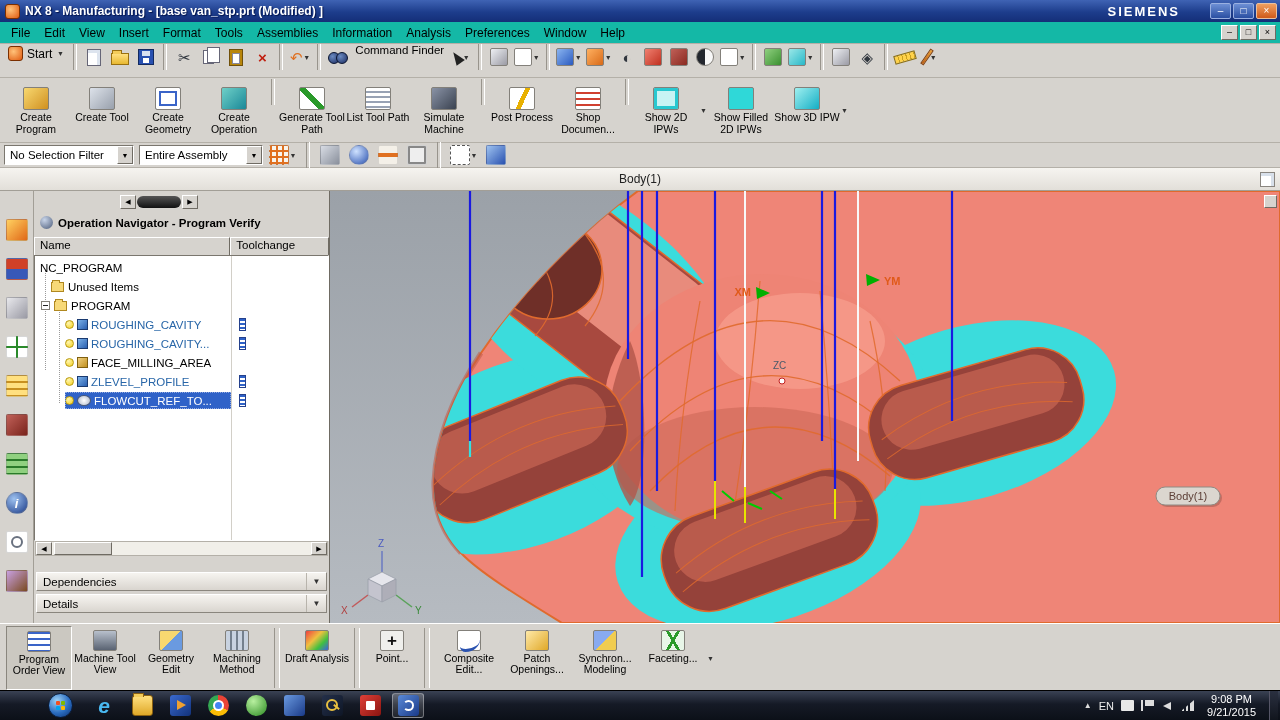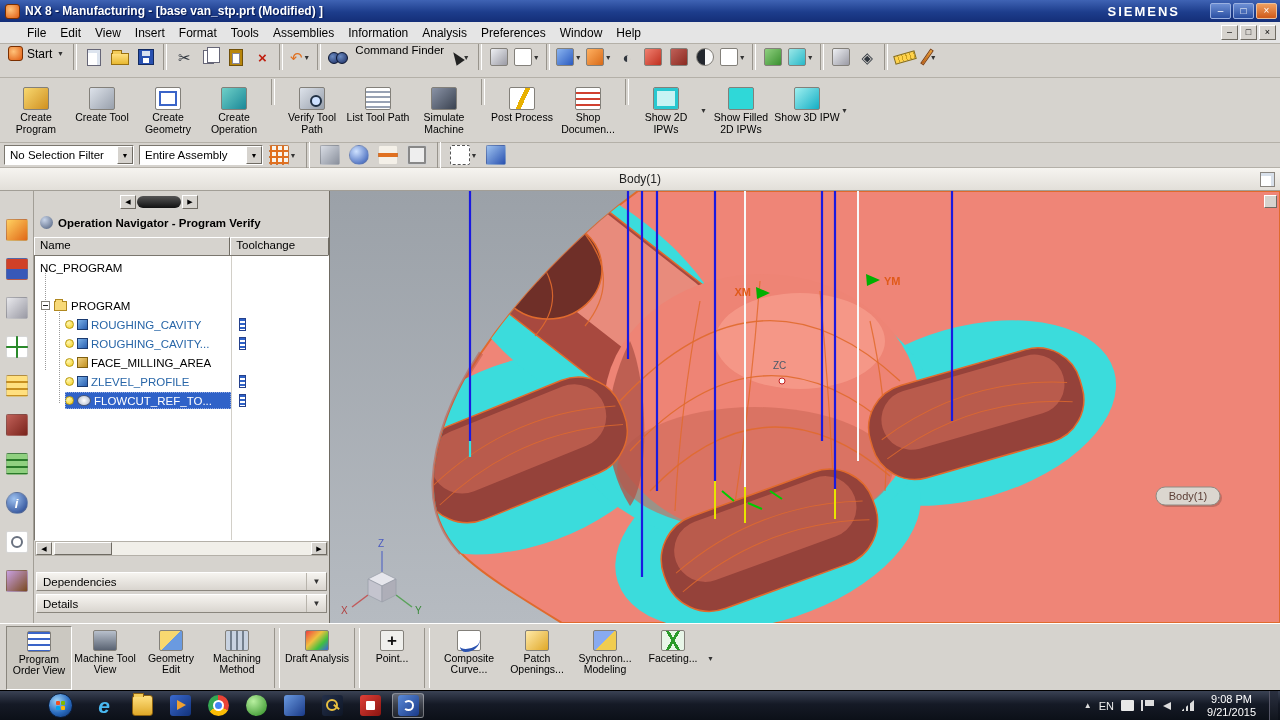--- a/index.html
+++ b/index.html
@@ -13,21 +13,21 @@
 .tb-appicon{width:15px;height:15px;margin:0 5px 0 2px;border-radius:3px;border:1px solid #7a2f00;flex:none;
  background:radial-gradient(circle at 35% 35%,#ffc27a,#e05a10)}
 .tb-title{font-weight:bold;font-size:12px;text-shadow:1px 1px 1px #00124a;flex:1;white-space:nowrap;overflow:hidden}
 .tb-brand{font-weight:bold;letter-spacing:2px;margin-right:30px;font-size:13px}
 .tb-btns{display:flex;gap:2px}
 .tb-btn{width:21px;height:16px;display:flex;align-items:center;justify-content:center;font-size:10px;line-height:1;color:#fff;
  border:1px solid #9ab0e0;border-radius:2px;background:linear-gradient(#6d8fd4,#2a4fa2)}
 .tb-btn.close{background:linear-gradient(#f0a060,#cf5a1a);border-color:#e8c0a0}
 
 
-.menubar{position:absolute;top:22px;left:0;right:0;height:22px;background:#e5e5e5;border-bottom:1px solid #b4b0a8;display:flex;align-items:center;padding-left:20px}
+.menubar{position:absolute;top:22px;left:0;right:0;height:22px;background:#14b8a6;border-bottom:1px solid #b4b0a8;display:flex;align-items:center;padding-left:4px}
 .menu-item{padding:3px 7px;font-size:12px}
 .mdi-btns{margin-left:auto;display:flex;gap:2px;padding-right:4px}
 .mdi-btn{width:17px;height:15px;background:#d6d3ce;border:1px solid;border-color:#fff #6f6b63 #6f6b63 #fff;font-size:9px;line-height:1;display:flex;align-items:center;justify-content:center}
 
 
 .toolbar1{position:absolute;top:44px;left:0;right:0;height:34px;background:#d6d3ce;border-bottom:1px solid #b4b0a8;display:flex;align-items:flex-start;padding:0 4px;gap:2px}
 .tsep{width:4px;height:26px;border-left:1px solid #98948c;border-right:1px solid #fff;margin:0 3px;flex:none}
 .tibtn{min-width:24px;height:26px;display:flex;align-items:center;justify-content:center;padding:0 1px;flex:none}
 .dd{font-size:7px;color:#333;width:8px;text-align:center;flex:none}
 .start-btn{display:flex;align-items:center;gap:4px;padding:2px 4px;flex:none}
@@ -368,22 +368,22 @@
           <span class="rlab">Create Geometry</span>
         </span>
       <span class="rbtn">
           <span class="ric ri-teal"></span>
           <span class="rlab">Create Operation</span>
         </span>
     </span>
     <span class="tsep"></span>
     <span class="rgroup">
       <span class="rbtn">
-          <span class="ric ri-ver"></span>
-          <span class="rlab">Verify Tool Path</span>
+          <span class="ric ri-gen"></span>
+          <span class="rlab">Generate Tool Path</span>
         </span>
       <span class="rbtn">
           <span class="ric ri-list"></span>
           <span class="rlab">List Tool Path</span>
         </span>
       <span class="rbtn">
           <span class="ric ri-mach"></span>
           <span class="rlab">Simulate Machine</span>
         </span>
     </span>
@@ -495,20 +495,26 @@
 
         <div class="trow" style="top:2px">
           <span class="cell-name" style="padding-left:5px">
               <span class="rowband">
                 <span>NC_PROGRAM</span>
               </span>
             </span>
           <span class="cell-chg"></span>
         </div>
         <div class="trow" style="top:21px">
+          <span class="cell-name" style="padding-left:16px">
+              <span class="rowband">
+                <span class="i-folder2"></span>
+                <span>Unused Items</span>
+              </span>
+            </span>
           <span class="cell-chg"></span>
         </div>
         <div class="trow" style="top:40px">
           <span class="cell-name" style="padding-left:6px">
               <span class="rowband">
                 <span class="i-exp"></span>
                 <span class="i-folder2"></span>
                 <span>PROGRAM</span>
               </span>
             </span>
@@ -729,21 +735,21 @@
         <span class="vlab">Draft Analysis</span>
       </span>
     <span class="bsep"></span>
     <span class="vbtn" style="width:56px">
         <span class="vic ri-plus">+</span>
         <span class="vlab">Point...</span>
       </span>
     <span class="bsep"></span>
     <span class="vbtn" style="width:70px">
         <span class="vic ri-curve"></span>
-        <span class="vlab">Composite Curve...</span>
+        <span class="vlab">Composite Edit...</span>
       </span>
     <span class="vbtn">
         <span class="vic ri-patch"></span>
         <span class="vlab">Patch Openings...</span>
       </span>
     <span class="vbtn" style="width:70px">
         <span class="vic ri-sync"></span>
         <span class="vlab">Synchron... Modeling</span>
       </span>
     <span class="vbtn">

